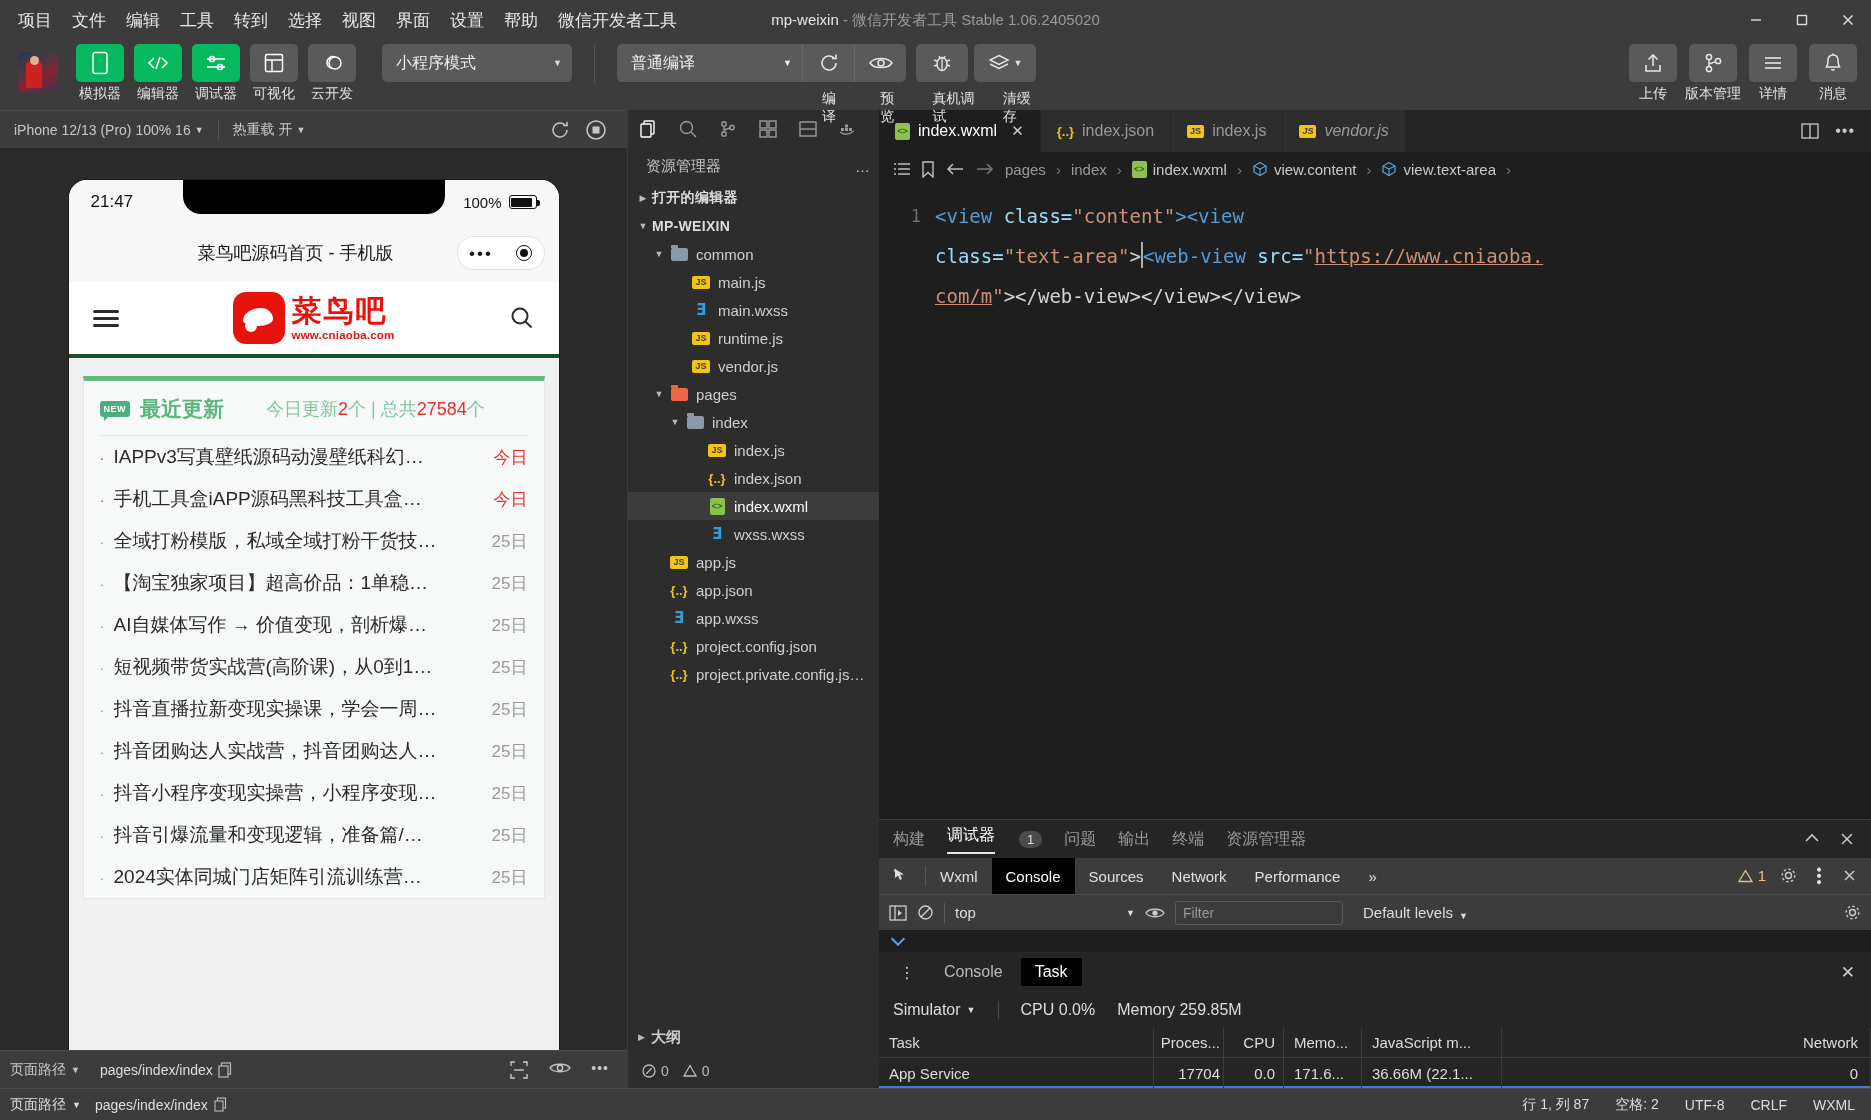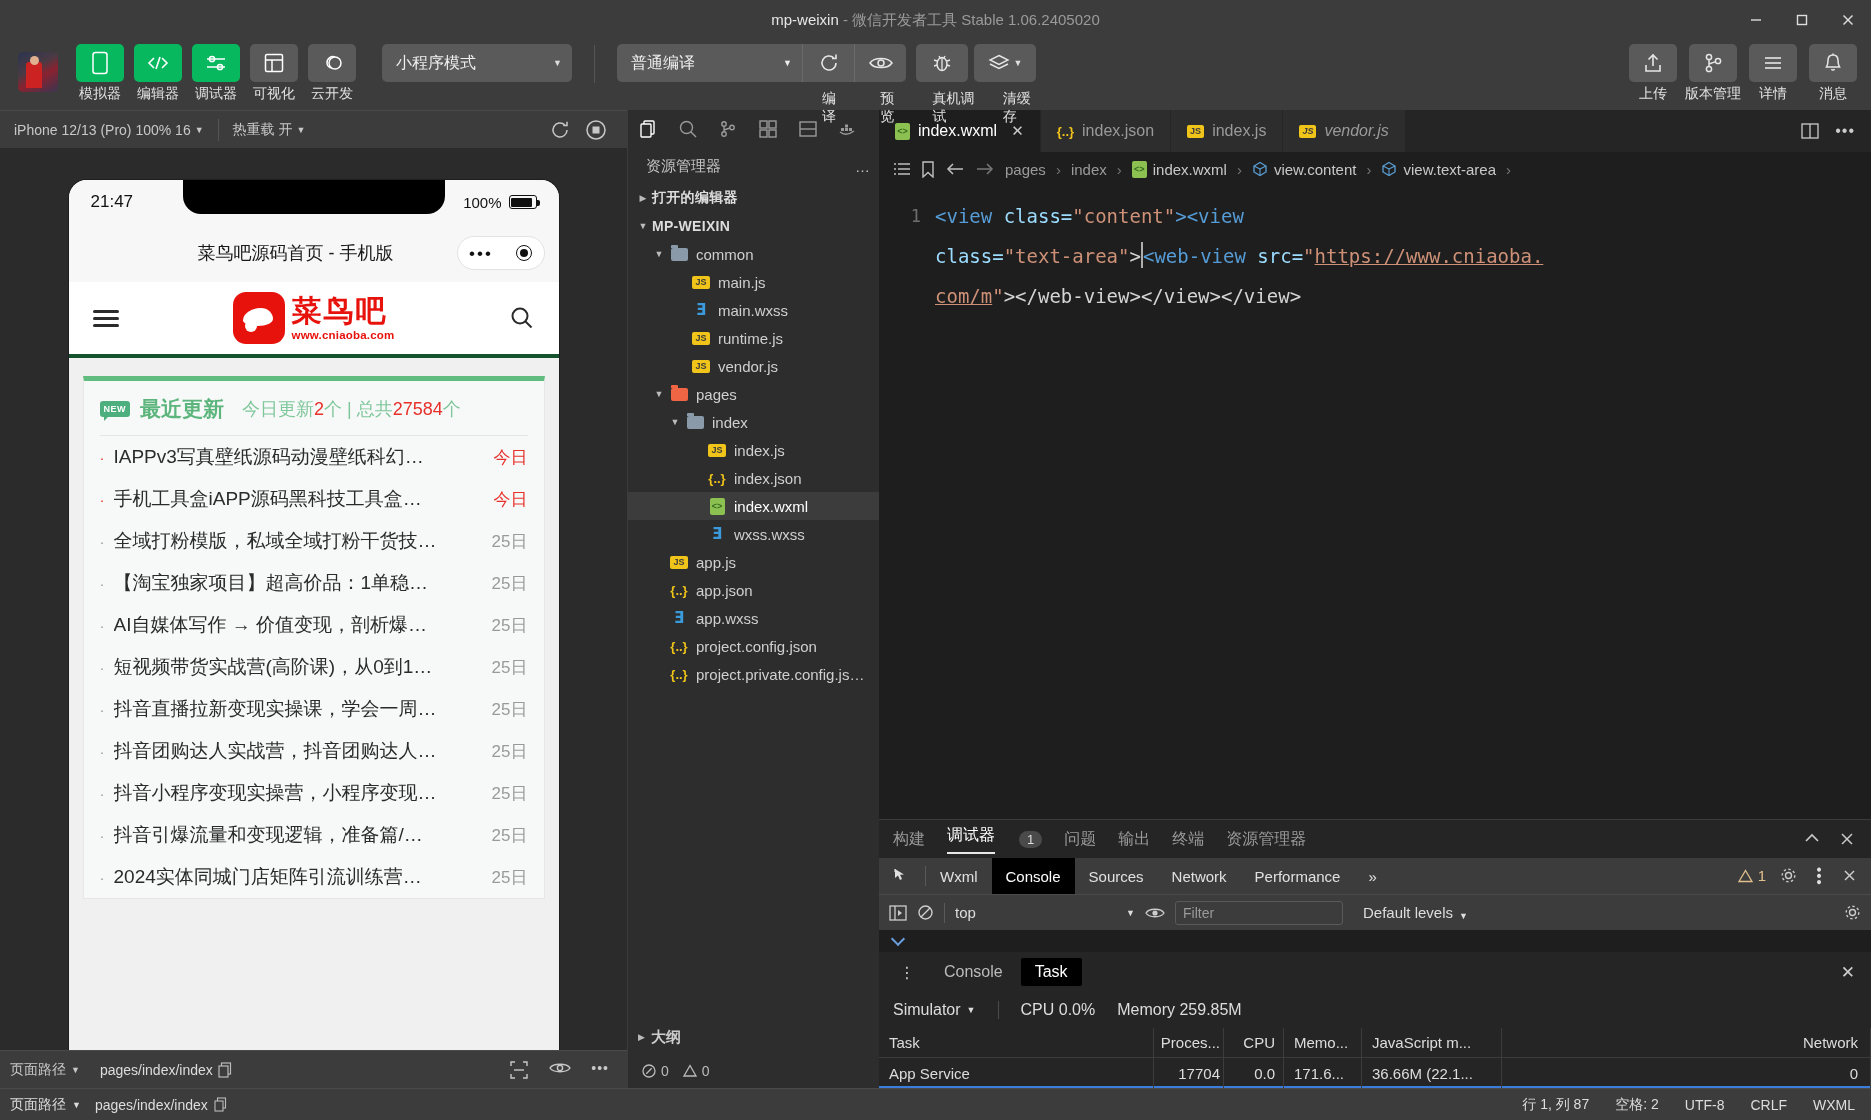--- a/index.html
+++ b/index.html
@@ -125,21 +125,21 @@
   .logo .ltext { display: flex; flex-direction: column; align-items: flex-start; }
   .logo .lcn { font-size: 30px; font-weight: 700; color: #e8120c; letter-spacing: 2px; line-height: 1; font-family: "DejaVu Sans", sans-serif;}
   .logo .lurl { font-size: 11.5px; font-weight: 700; color: #e8120c; letter-spacing: 0.2px; margin-top: 3px; }
   .searchglass { width: 26px; height: 26px; }
   .web-body { flex: 1; background: #f0f0f0; overflow: hidden; padding: 18px 14px 0 14px; }
   .card { background: #f7f8f8; border: 1px solid #e6e6e6; border-top: 5px solid #61bd7f; }
   .card-head { display: flex; align-items: center; padding: 14px 16px 12px 16px; gap: 10px; }
   .newbadge { background:#4caf7d; color:#fff; font-size:9px; font-weight:700; padding:3px 4px; border-radius:3px; position:relative; letter-spacing:0.5px;}
   .newbadge::after { content:""; position:absolute; left:4px; bottom:-4px; border-width:4px 4px 0 0; border-style:solid; border-color:#4caf7d transparent transparent transparent;}
   .card-title { font-size: 21px; font-weight: 700; color: #5cb57c; }
-  .card-stats { font-size: 18px; color: #7ec79a; margin-left: 8px; white-space: nowrap;}
+  .card-stats { font-size: 18px; color: #7ec79a; margin-left: 32px; white-space: nowrap;}
   .card-stats .num { color: #e8302a; }
   .card-list { border-top: 1px solid #e6e6e6; margin: 0 16px; }
   .row { display: flex; align-items: center; padding: 8px 0; font-size: 19px; color: #2b2b2b; white-space: nowrap; }
   .row .bullet { color: #999; margin-right: 9px; font-size: 15px; }
   .row.hot .bullet { color: #e8302a; }
   .row .rtxt { overflow: hidden; text-overflow: ellipsis; }
   .row .rdate { margin-left: auto; font-size: 17px; color: #9a9a9a; padding-left: 12px; }
   .row .rdate.today { color: #e8302a; }
 
   .sim-foot { height: 38px; flex:0 0 38px; background:#3c3c3c; display:flex; align-items:center; font-size:14px; color:#c8c8c8; border-top:1px solid #4a4a4a;}
@@ -240,20 +240,33 @@
   .statusbar-bottom .sbgroup { display:flex; align-items:center; gap:6px; }
   .statusbar-bottom .right { margin-left:auto; display:flex; align-items:center; gap:26px; padding-right:6px;}
   svg { display:block; }
 </style>
 </head>
 <body>
 
 <div class="app">
 
   <div class="titlebar">
+    <div class="menu">
+      <div class="menu-item">项目</div>
+      <div class="menu-item">文件</div>
+      <div class="menu-item">编辑</div>
+      <div class="menu-item">工具</div>
+      <div class="menu-item">转到</div>
+      <div class="menu-item">选择</div>
+      <div class="menu-item">视图</div>
+      <div class="menu-item">界面</div>
+      <div class="menu-item">设置</div>
+      <div class="menu-item">帮助</div>
+      <div class="menu-item">微信开发者工具</div>
+    </div>
     <div class="title-center">
       <span class="tc-name">mp-weixin</span>
       <span class="tc-sub"> - <span>微信开发者工具 Stable 1.06.2405020</span></span>
     </div>
     <div class="win-controls">
       <div class="win-btn">
         <svg width="14" height="14" viewBox="0 0 14 14">
             <line x1="2" y1="7" x2="12" y2="7" stroke="#ddd" stroke-width="1.4"></line>
           </svg>
       </div>

